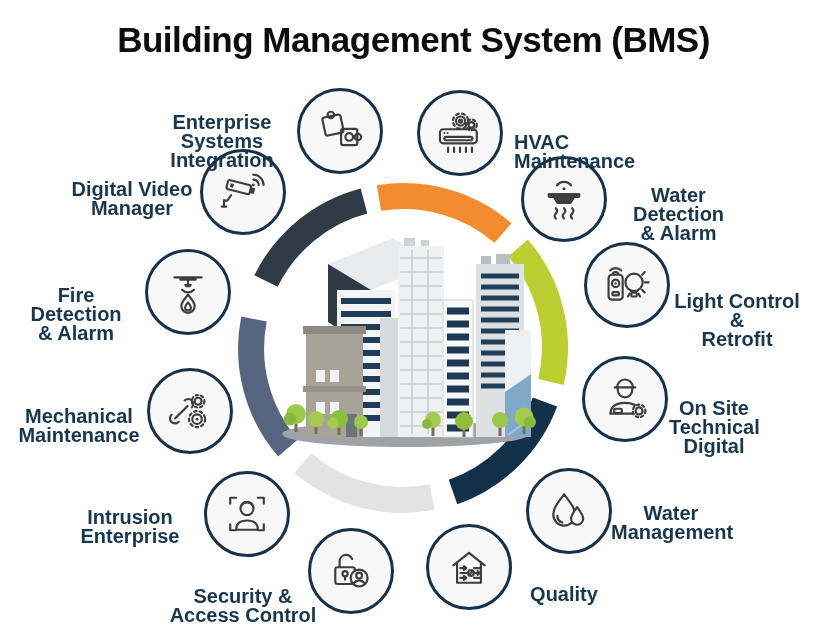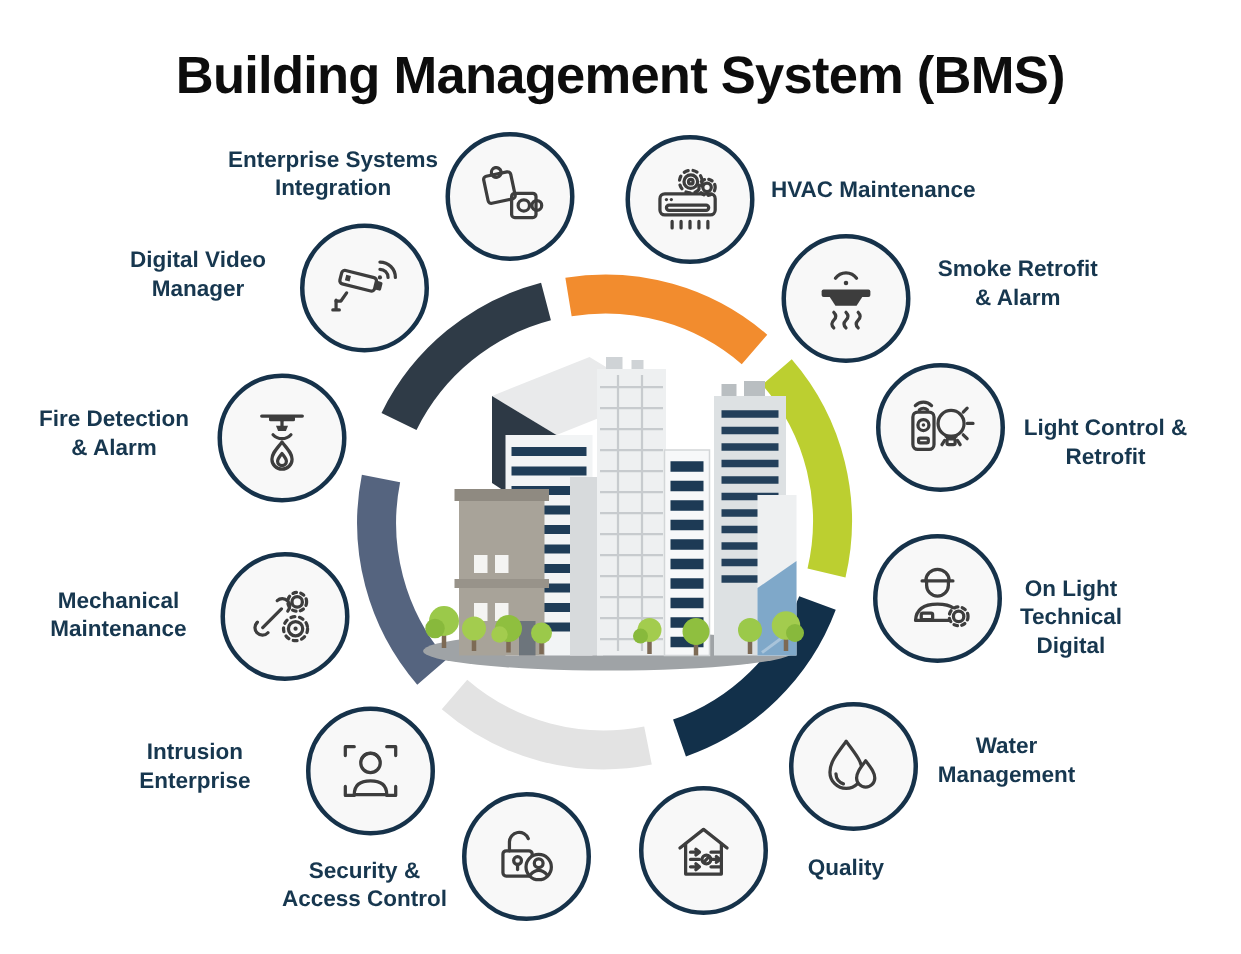--- a/index.html
+++ b/index.html
@@ -1,42 +1,42 @@
 <!DOCTYPE html>
 <html style="--title_text: #0D0D0D; --label_text: #17374F; --circle_border: #16324A; --circle_fill: #F8F8F8; --icon_stroke: #3D3D3D;"><head>
 <meta charset="utf-8">
 <style>
   html,body{margin:0;padding:0;background:#ffffff;}
   .canvas{
     position:relative;width:827px;height:636px;background:#ffffff;
     overflow:hidden;font-family:"Liberation Sans",sans-serif;
   }
   .page-title{
-    position:absolute;left:0;right:0;top:16px;margin:15px;
+    position:absolute;left:0;right:0;top:16px;margin:4px;
     text-align:center;font-size:35px;font-weight:700;letter-spacing:-0.5px;
     color:var(--title_text,#0d0d0d);
   }
   .diagram-svg{position:absolute;left:0;top:0;width:827px;height:636px;}
   .ring-arc{fill:none;stroke-width:26;}
   .node-circle{
     position:absolute;width:86px;height:86px;border-radius:50%;
     border:3px solid var(--circle_border,#16324A);
     background:var(--circle_fill,#F8F8F8);
     box-sizing:border-box;display:flex;align-items:center;justify-content:center;
   }
   .icon{
     width:52px;height:52px;
     stroke:var(--icon_stroke,#3D3D3D);color:var(--icon_stroke,#3D3D3D);
     fill:none;stroke-width:2;stroke-linecap:round;stroke-linejoin:round;
   }
   .icon .fill{fill:currentColor;stroke:none;}
   .icon .bg{fill:var(--circle_fill,#F8F8F8);}
   .node-label{
-    position:absolute;font-weight:700;font-size:15px;line-height:19px;
-    color:var(--label_text,#17374F);text-align:center;
+    position:absolute;font-weight:700;font-size:20px;line-height:19px;
+    color:var(--label_text,#17374F);text-align:center;margin-top:16px;
   }
   .node-label span{display:block;}
 </style>
 </head>
 <body>
 
 <div class="canvas">
 
   <h1 class="page-title">Building Management System (BMS)</h1>
 
@@ -257,31 +257,31 @@
   <div class="node-label" style="left:147px;top:97px;width:150px">
     <span>Enterprise Systems</span>
     <span>Integration</span>
   </div>
 
   <div class="node-label" style="left:514px;top:117px;width:180px;text-align:left">
     <span>HVAC Maintenance</span>
   </div>
 
   <div class="node-label" style="left:606px;top:170px;width:145px">
-    <span>Smoke Retrofit</span>
+    <span>Water Detection</span>
     <span>&amp; Alarm</span>
   </div>
 
   <div class="node-label" style="left:672px;top:276px;width:130px">
     <span>Light Control &amp;</span>
     <span>Retrofit</span>
   </div>
 
   <div class="node-label" style="left:669px;top:383px;width:90px">
-    <span>On Light</span>
+    <span>On Site</span>
     <span>Technical</span>
     <span>Digital</span>
   </div>
 
   <div class="node-label" style="left:611px;top:488px;width:120px">
     <span>Water</span>
     <span>Management</span>
   </div>
 
   <div class="node-label" style="left:506px;top:569px;width:116px">

